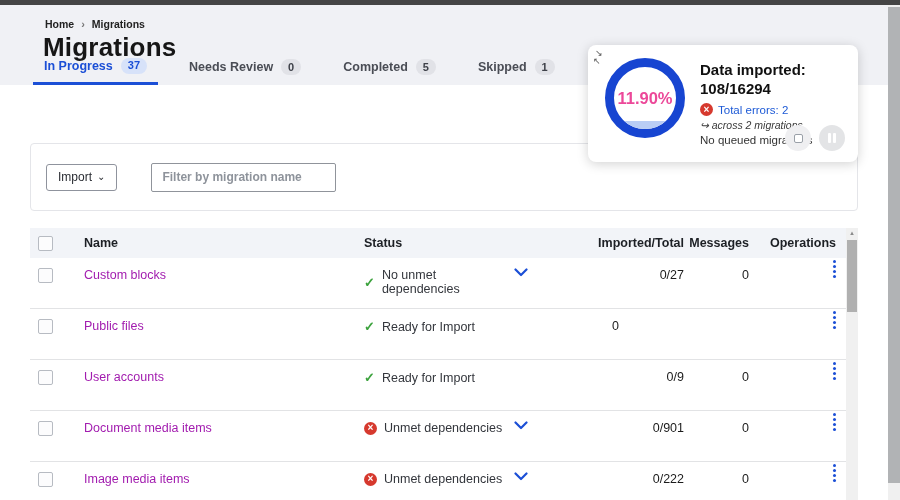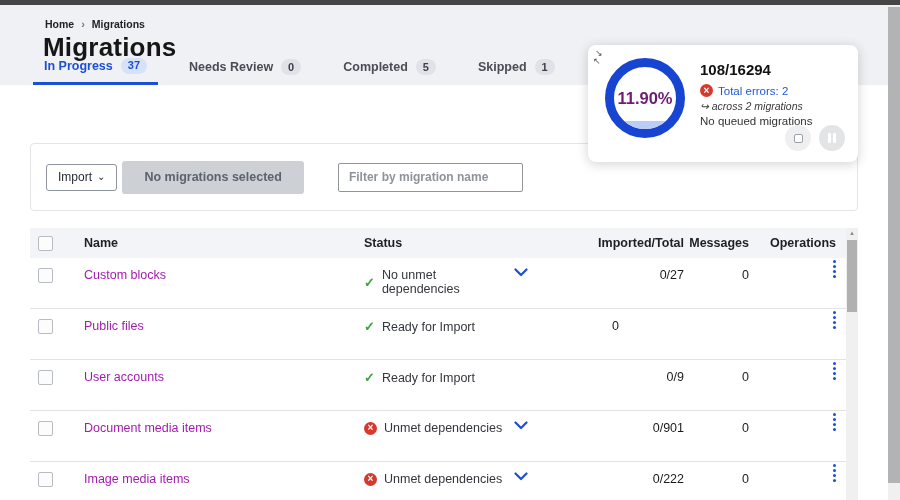--- a/index.html
+++ b/index.html
@@ -53,21 +53,21 @@
   .tscroll { position:absolute; right:0; top:0; width:12px; height:272px; background:#f0f0f0; }
   .tscroll .arrow { position:absolute; top:1px; left:0; width:12px; text-align:center; font-size:7px; color:#8a8a8a; }
   .tscroll .thumb { position:absolute; top:12px; left:1px; width:10px; height:72px; background:#b0b0b0; }
 
   
   .pcard { position:absolute; left:588px; top:45px; width:270px; height:117px; background:#fff; border-radius:8px; box-shadow:0 2px 12px rgba(0,0,0,.18); z-index:20; }
   .collapse-ic { position:absolute; left:7px; top:4px; font-size:9px; color:#555; line-height:8px; display:flex; flex-direction:column; cursor:pointer; }
   .collapse-ic span:last-child { margin-left:-2px; }
   .ring { position:absolute; left:17px; top:13px; width:80px; height:80px; border:9px solid #1745d1; border-radius:50%; background:#fff; overflow:hidden; }
   .ring .fill { position:absolute; left:0; bottom:0; width:100%; height:8px; background:#b9cdf5; }
-  .ring .pct { position:absolute; inset:0; display:flex; align-items:center; justify-content:center; font-size:16.5px; font-weight:bold; color:#701a75; }
+  .ring .pct { position:absolute; inset:0; display:flex; align-items:center; justify-content:center; font-size:16.5px; font-weight:bold; color:#ec4899; }
   .pcard-text { position:absolute; left:112px; top:15px; width:150px; }
   .pcard-title { font-size:15px; font-weight:bold; color:#111; line-height:19px; }
   .errors-line { margin-top:5px; display:flex; align-items:center; gap:5px; font-size:11.5px; color:#1d5ad6; cursor:pointer; }
   .across-line { margin-top:3px; font-size:10.5px; font-style:italic; color:#3a3a3a; }
   .queue-line { margin-top:3px; font-size:11.5px; color:#333; }
   .pcard-btns { position:absolute; right:13px; bottom:11px; display:flex; gap:8px; }
   .cbtn { width:26px; height:26px; border-radius:50%; border:none; display:flex; align-items:center; justify-content:center; cursor:pointer; }
   .cbtn-stop { background:#efeff1; }
   .cbtn-stop .sq { width:9px; height:9px; border:1.6px solid #9aa0a8; border-radius:2px; background:#fff; }
   .cbtn-pause { background:#e3e4e6; display:flex; gap:2.5px; }
@@ -112,21 +112,20 @@
       <span class="badge">0</span>
     </div>
   </div>
 </div>
 
 <div class="toolbar-card">
   <button class="btn-import">
     <span>Import</span>
     <span class="chev">⌄</span>
   </button>
-  <button class="btn-disabled">No migrations selected</button>
   <input class="filter-input" type="text" placeholder="Filter by migration name" style="">
 </div>
 
 <div class="table">
   <div class="thead">
     <span class="col col-check">
         <span class="checkbox"></span>
       </span>
     <span class="col col-name">Name</span>
     <span class="col col-status">Status</span>
@@ -252,20 +251,21 @@
   <div class="collapse-ic">
     <span>↘</span>
     <span>↖</span>
   </div>
   <div class="ring">
     <span class="fill"></span>
     <span class="pct">11.90%</span>
   </div>
   <div class="pcard-text">
     <div class="pcard-title">
+      <div>Data imported:</div>
       <div>108/16294</div>
     </div>
     <div class="errors-line">
       <span class="sicon-err">×</span>
       <span>Total errors: 2</span>
     </div>
     <div class="across-line">
       <span>↪</span>
       <span>across 2 migrations</span>
     </div>

